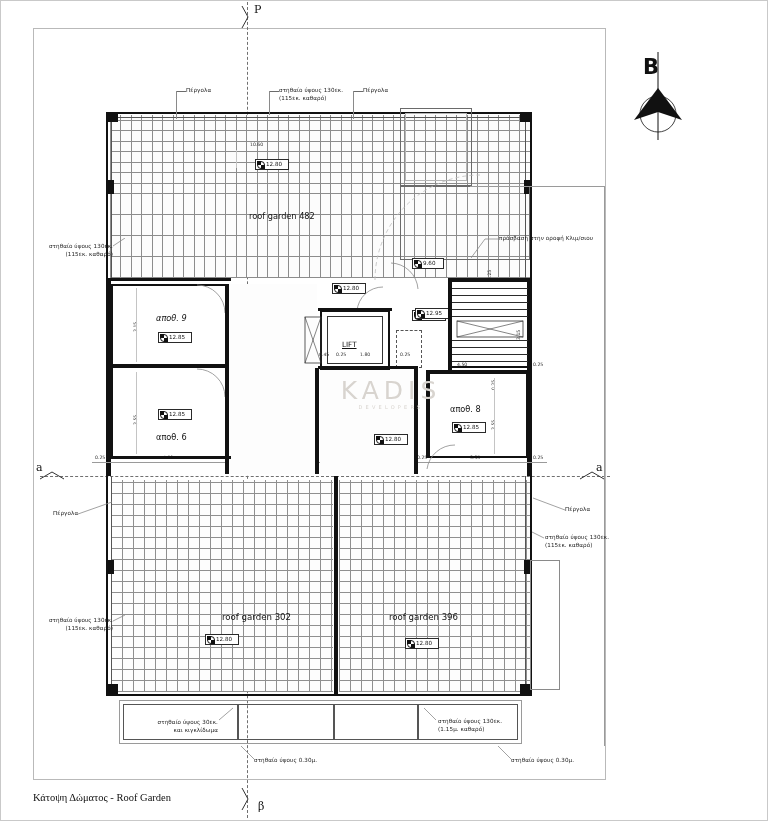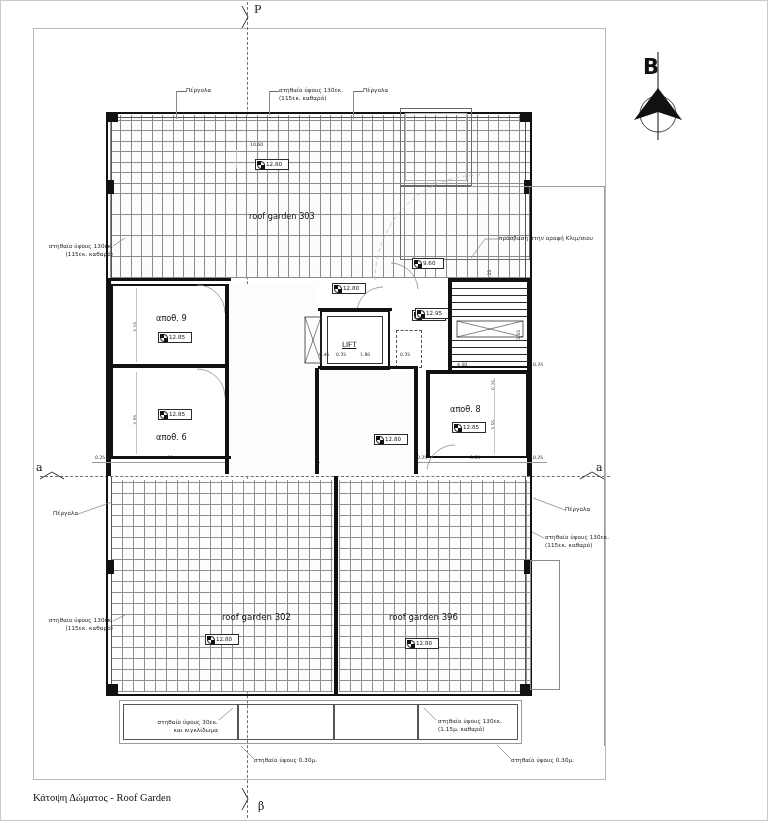--- a/index.html
+++ b/index.html
@@ -131,35 +131,35 @@
 
   <div class="lvl" style="left:255px;top:159px;width:34px;">
     <span class="sym">
         <i></i>
       </span>
     <span>12.80</span>
   </div>
   <div class="dim" style="left:250px;top:142px;">10.60</div>
   <div class="lightline" style="left:236px;top:150px;width:1px;height:18px;"></div>
 
-  <div class="room-label" style="left:249px;top:211px;">roof garden 303</div>
+  <div class="room-label" style="left:249px;top:211px;">roof garden 482</div>
 
   <div class="wall-o" style="left:400px;top:108px;width:72px;height:78px;border-width:1px;border-color:#6a6a6a;"></div>
   <div class="wall-o" style="left:405px;top:113px;width:62px;height:68px;border-width:1px;border-color:#b5b5b5;"></div>
   <div class="wall-o" style="left:400px;top:186px;width:130px;height:74px;border-width:1px;border-color:#6a6a6a;"></div>
 
   <svg class="abs" style="left:370px;top:170px;" width="120" height="120">
     <path d="M5,110 A 105,105 0 0 1 110,5" fill="none" stroke="#bdbdbd" stroke-width="0.8" stroke-dasharray="4 3"></path>
   </svg>
 
   <div class="wall" style="left:106px;top:278px;width:5px;height:198px;"></div>
   <div class="wall" style="left:527px;top:278px;width:5px;height:198px;"></div>
 
   <div class="wall-o" style="left:111px;top:284px;width:116px;height:82px;border-width:2px;border-color:#111;"></div>
-  <div class="room-label" style="left:156px;top:313px;">αποθ. 9</div>
+  <div class="room-label" style="left:156px;top:313px;font-style:italic;">αποθ. 9</div>
   <div class="lvl" style="left:158px;top:332px;width:34px;">
     <span class="sym">
         <i></i>
       </span>
     <span>12.85</span>
   </div>
   <div class="dim v" style="left:133px;top:332px;">3.15</div>
   <div class="lightline" style="left:136px;top:288px;width:1px;height:74px;"></div>
 
   <div class="wall-o" style="left:111px;top:366px;width:116px;height:92px;border-width:2px;border-color:#111;"></div>
@@ -400,16 +400,20 @@
   <div class="note" style="left:438px;top:726px;">(1.15μ. καθαρό)</div>
   <svg class="abs" style="left:420px;top:706px;" width="24" height="20">
     <path d="M16,14 L4,2" fill="none" stroke="#8a8a8a" stroke-width="0.8"></path>
   </svg>
 
   <div class="note" style="left:511px;top:757px;">στηθαίο ύψους 0.30μ.</div>
   <svg class="abs" style="left:488px;top:742px;" width="26" height="22">
     <path d="M24,18 L10,4" fill="none" stroke="#8a8a8a" stroke-width="0.8"></path>
   </svg>
 
+  <div id="watermark">
+    <div class="wm-main">KADIS</div>
+    <div class="wm-sub">DEVELOPERS</div>
+  </div>
 
   <div class="title" style="left:33px;top:792px;font-family:Liberation Serif, serif;">Κάτοψη Δώματος - Roof Garden</div>
 
 </div>
 
 </body></html>

